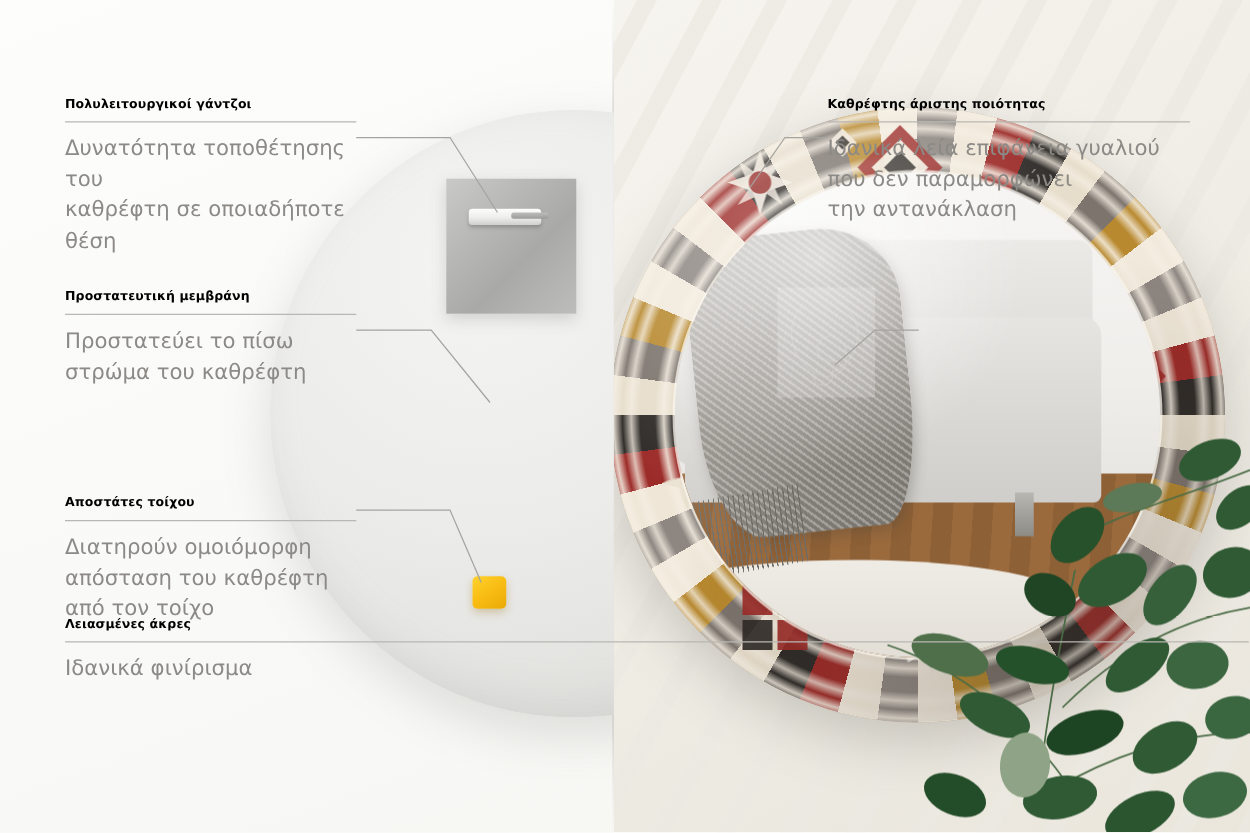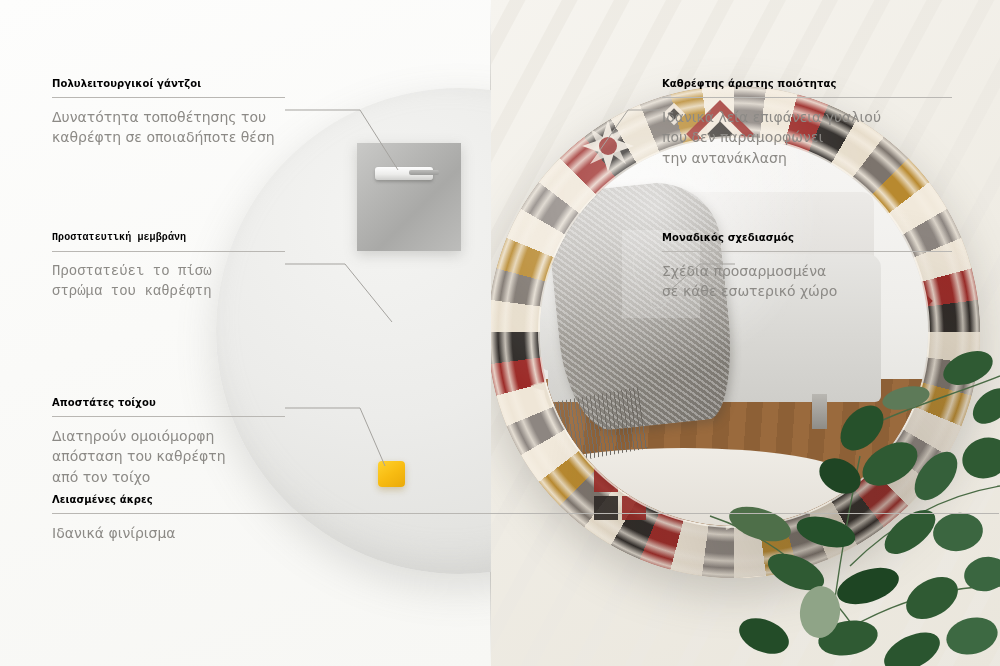--- a/index.html
+++ b/index.html
@@ -184,21 +184,21 @@
   
   .callout{position:absolute;}
   .callout .c-title{
     font-size:10px;font-weight:bold;color:#000000;letter-spacing:.1px;
     margin:0 0 7px 0;line-height:1.2;white-space:nowrap;
   }
   .callout .c-rule{
     height:1px;background:#b9b7b3;margin:0 0 9px 0;
   }
   .callout .c-desc{
-    font-size:14px;color:#8c8a86;line-height:1.45;margin:0;font-weight:normal;
+    font-size:17px;color:#8c8a86;line-height:1.45;margin:0;font-weight:normal;
   }
   .callout.left{text-align:left;left:52px;}
   .callout.right{text-align:left;}
 
   .leader{position:absolute;pointer-events:none;}
 </style>
 </head>
 <body>
 
 <div id="stage">
@@ -361,21 +361,21 @@
     </g>
   </svg>
 
   <div class="callout left" style="top:78px;width:233px;">
     <div class="c-title">Πολυλειτουργικοί γάντζοι</div>
     <div class="c-rule"></div>
     <div class="c-desc" style="white-space:pre-line">Δυνατότητα τοποθέτησης του
 καθρέφτη σε οποιαδήποτε θέση</div>
   </div>
 
-  <div class="callout left" style="top:232px;width:233px;font-family:Liberation Mono, monospace;">
+  <div class="callout left" style="top:232px;width:233px;">
     <div class="c-title">Προστατευτική μεμβράνη</div>
     <div class="c-rule"></div>
     <div class="c-desc" style="white-space:pre-line">Προστατεύει το πίσω
 στρώμα του καθρέφτη</div>
   </div>
 
   <div class="callout left" style="top:397px;width:233px;">
     <div class="c-title">Αποστάτες τοίχου</div>
     <div class="c-rule"></div>
     <div class="c-desc" style="white-space:pre-line">Διατηρούν ομοιόμορφη
@@ -390,20 +390,14 @@
   </div>
 
   <div class="callout right" style="top:78px;right:48px;width:290px;">
     <div class="c-title">Καθρέφτης άριστης ποιότητας</div>
     <div class="c-rule"></div>
     <div class="c-desc" style="white-space:pre-line">Ιδανικά λεία επιφάνεια γυαλιού
 που δεν παραμορφώνει
 την αντανάκλαση</div>
   </div>
 
-  <div class="callout right" style="top:232px;right:48px;width:290px;">
-    <div class="c-title">Μοναδικός σχεδιασμός</div>
-    <div class="c-rule"></div>
-    <div class="c-desc" style="white-space:pre-line">Σχέδια προσαρμοσμένα
-σε κάθε εσωτερικό χώρο</div>
-  </div>
 
 </div>
 
 </body></html>

